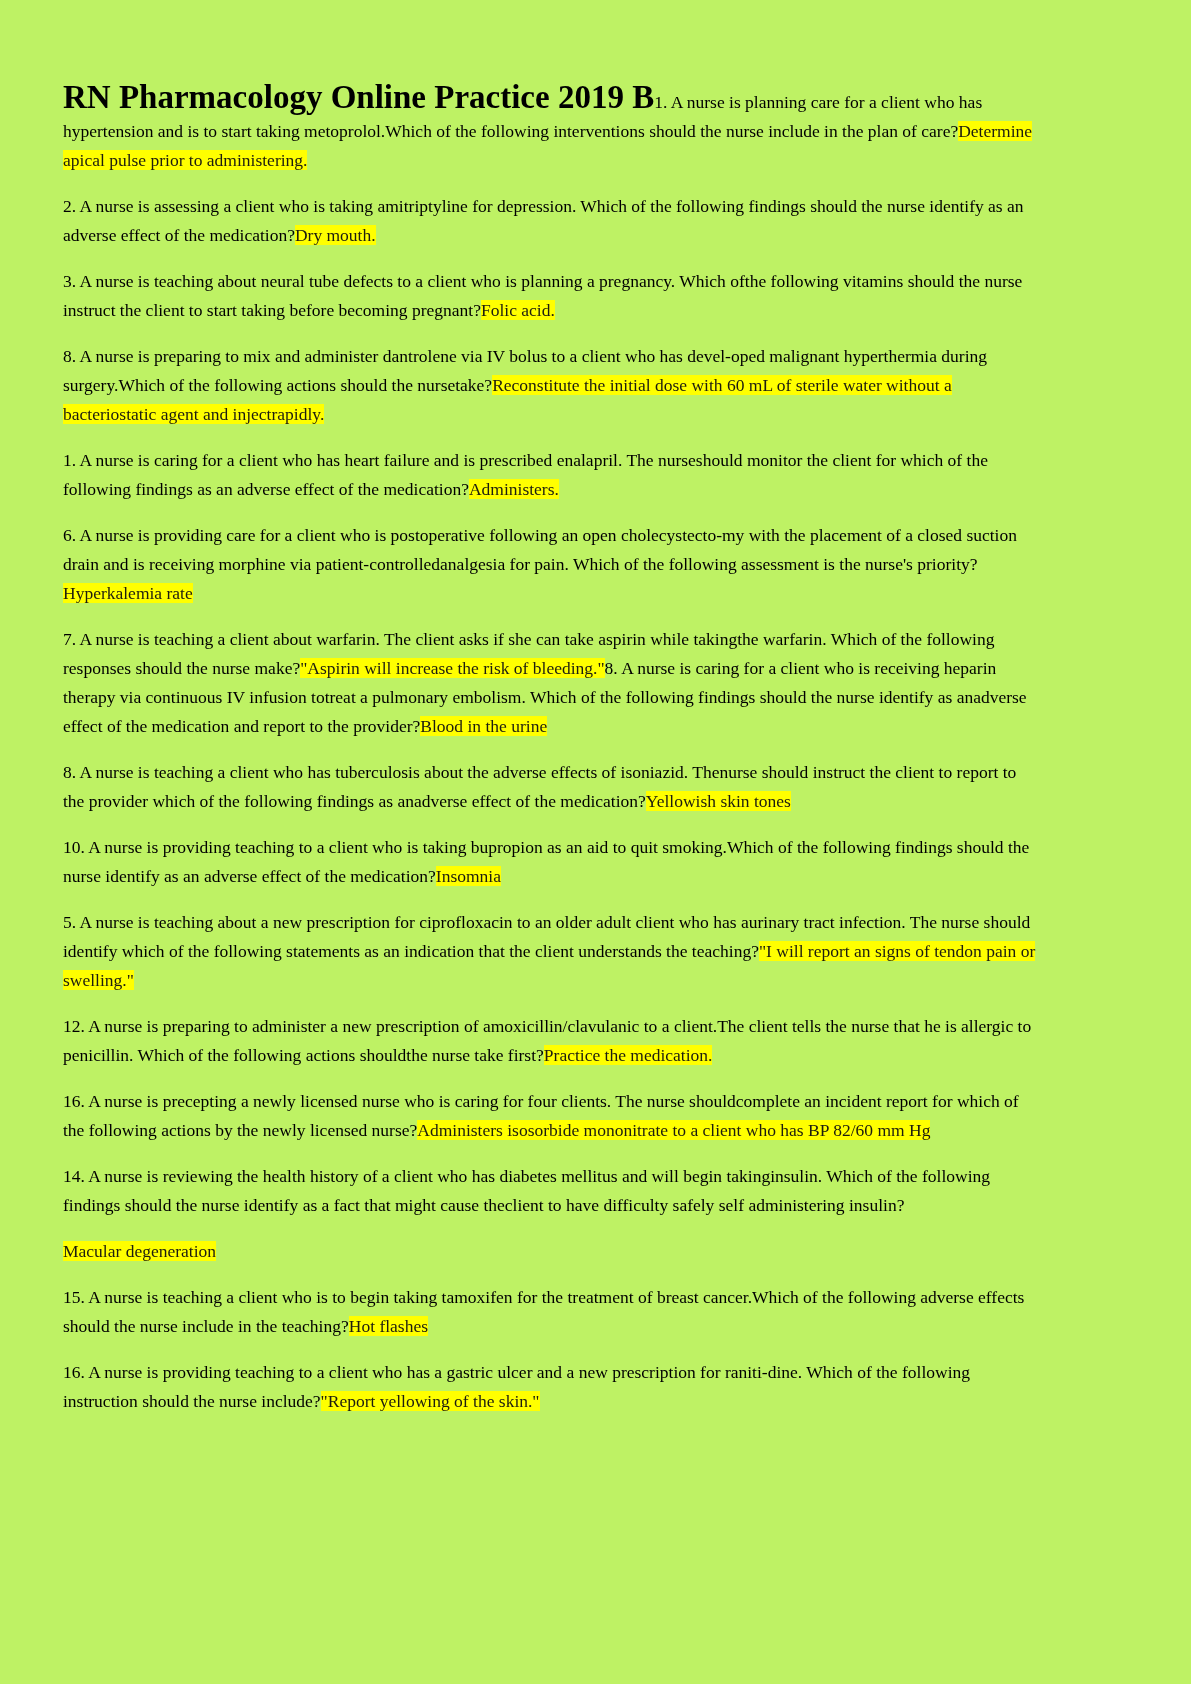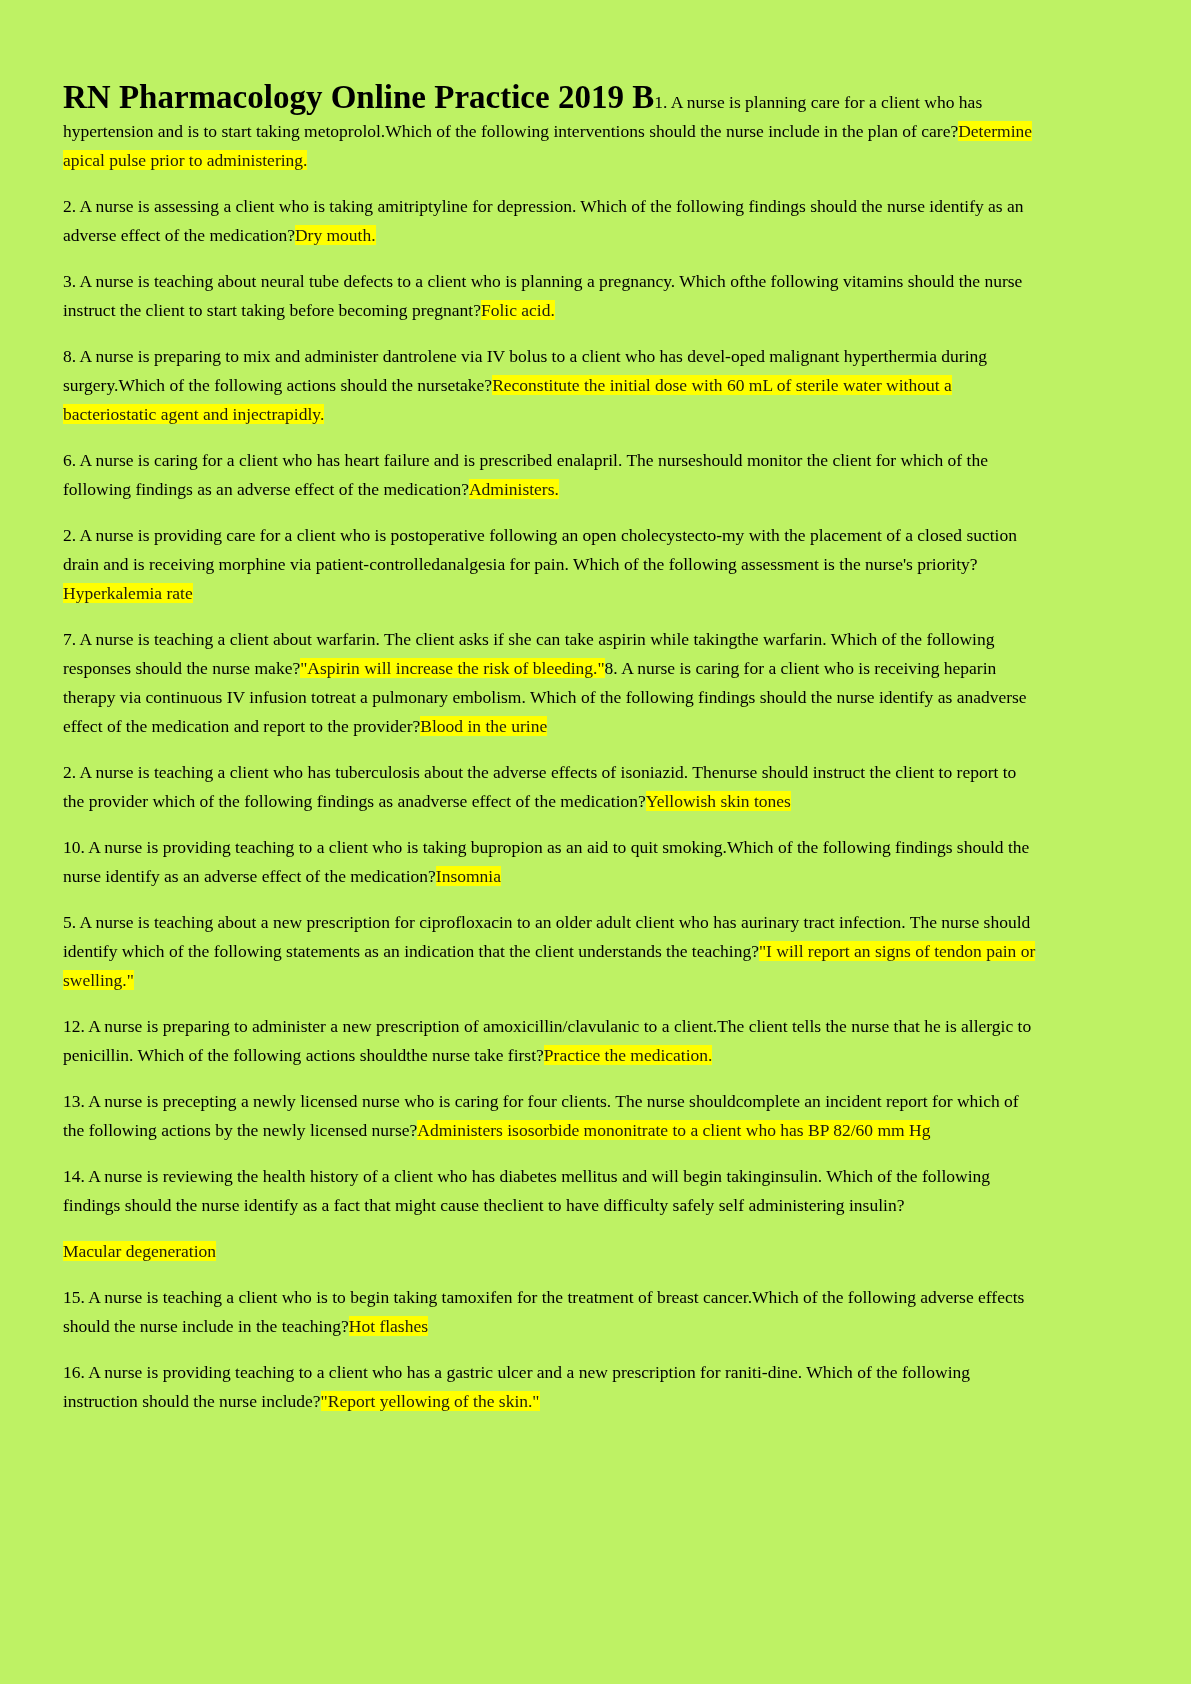--- a/index.html
+++ b/index.html
@@ -43,26 +43,26 @@
 </style>
 </head>
 <body>
 
 <div class="page">
   <div class="doc" id="doc">
       <p><span class="seg-title">RN Pharmacology Online Practice 2019 B</span><span class="seg-normal">1. A nurse is planning care for a client who has hypertension and is to start taking metoprolol.Which of the following interventions should the nurse include in the plan of care?</span><span class="seg-highlight">Determine apical pulse prior to administering.</span></p>
       <p><span class="seg-normal">2. A nurse is assessing a client who is taking amitriptyline for depression. Which of the following findings should the nurse identify as an adverse effect of the medication?</span><span class="seg-highlight">Dry mouth.</span></p>
       <p><span class="seg-normal">3. A nurse is teaching about neural tube defects to a client who is planning a pregnancy. Which ofthe following vitamins should the nurse instruct the client to start taking before becoming pregnant?</span><span class="seg-highlight">Folic acid.</span></p>
       <p><span class="seg-normal">8. A nurse is preparing to mix and administer dantrolene via IV bolus to a client who has devel-oped malignant hyperthermia during surgery.Which of the following actions should the nursetake?</span><span class="seg-highlight">Reconstitute the initial dose with 60 mL of sterile water without a bacteriostatic agent and injectrapidly.</span></p>
-      <p><span class="seg-normal">6. A nurse is caring for a client who has heart failure and is prescribed enalapril. The nurseshould monitor the client for which of the following findings as an adverse effect of the medication?</span><span class="seg-highlight">Administers.</span></p>
-      <p><span class="seg-normal">2. A nurse is providing care for a client who is postoperative following an open cholecystecto-my with the placement of a closed suction drain and is receiving morphine via patient-controlledanalgesia for pain. Which of the following assessment is the nurse's priority?</span><span class="seg-highlight">Hyperkalemia rate</span></p>
+      <p><span class="seg-normal">1. A nurse is caring for a client who has heart failure and is prescribed enalapril. The nurseshould monitor the client for which of the following findings as an adverse effect of the medication?</span><span class="seg-highlight">Administers.</span></p>
+      <p><span class="seg-normal">6. A nurse is providing care for a client who is postoperative following an open cholecystecto-my with the placement of a closed suction drain and is receiving morphine via patient-controlledanalgesia for pain. Which of the following assessment is the nurse's priority?</span><span class="seg-highlight">Hyperkalemia rate</span></p>
       <p><span class="seg-normal">7. A nurse is teaching a client about warfarin. The client asks if she can take aspirin while takingthe warfarin. Which of the following responses should the nurse make?</span><span class="seg-highlight">"Aspirin will increase the risk of bleeding."</span><span class="seg-normal">8. A nurse is caring for a client who is receiving heparin therapy via continuous IV infusion totreat a pulmonary embolism. Which of the following findings should the nurse identify as anadverse effect of the medication and report to the provider?</span><span class="seg-highlight">Blood in the urine</span></p>
-      <p><span class="seg-normal">2. A nurse is teaching a client who has tuberculosis about the adverse effects of isoniazid. Thenurse should instruct the client to report to the provider which of the following findings as anadverse effect of the medication?</span><span class="seg-highlight">Yellowish skin tones</span></p>
+      <p><span class="seg-normal">8. A nurse is teaching a client who has tuberculosis about the adverse effects of isoniazid. Thenurse should instruct the client to report to the provider which of the following findings as anadverse effect of the medication?</span><span class="seg-highlight">Yellowish skin tones</span></p>
       <p><span class="seg-normal">10. A nurse is providing teaching to a client who is taking bupropion as an aid to quit smoking.Which of the following findings should the nurse identify as an adverse effect of the medication?</span><span class="seg-highlight">Insomnia</span></p>
       <p><span class="seg-normal">5. A nurse is teaching about a new prescription for ciprofloxacin to an older adult client who has aurinary tract infection. The nurse should identify which of the following statements as an indication that the client understands the teaching?</span><span class="seg-highlight">"I will report an signs of tendon pain or swelling."</span></p>
       <p><span class="seg-normal">12. A nurse is preparing to administer a new prescription of amoxicillin/clavulanic to a client.The client tells the nurse that he is allergic to penicillin. Which of the following actions shouldthe nurse take first?</span><span class="seg-highlight">Practice the medication.</span></p>
-      <p><span class="seg-normal">13. A nurse is precepting a newly licensed nurse who is caring for four clients. The nurse shouldcomplete an incident report for which of the following actions by the newly licensed nurse?</span><span class="seg-highlight">Administers isosorbide mononitrate to a client who has BP 82/60 mm Hg</span></p>
+      <p><span class="seg-normal">16. A nurse is precepting a newly licensed nurse who is caring for four clients. The nurse shouldcomplete an incident report for which of the following actions by the newly licensed nurse?</span><span class="seg-highlight">Administers isosorbide mononitrate to a client who has BP 82/60 mm Hg</span></p>
       <p><span class="seg-normal">14. A nurse is reviewing the health history of a client who has diabetes mellitus and will begin takinginsulin. Which of the following findings should the nurse identify as a fact that might cause theclient to have difficulty safely self administering insulin?</span></p>
       <p><span class="seg-highlight">Macular degeneration</span></p>
       <p><span class="seg-normal">15. A nurse is teaching a client who is to begin taking tamoxifen for the treatment of breast cancer.Which of the following adverse effects should the nurse include in the teaching?</span><span class="seg-highlight">Hot flashes</span></p>
       <p><span class="seg-normal">16. A nurse is providing teaching to a client who has a gastric ulcer and a new prescription for raniti-dine. Which of the following instruction should the nurse include?</span><span class="seg-highlight">"Report yellowing of the skin."</span></p>
     </div>
 </div>
 
 </body></html>

